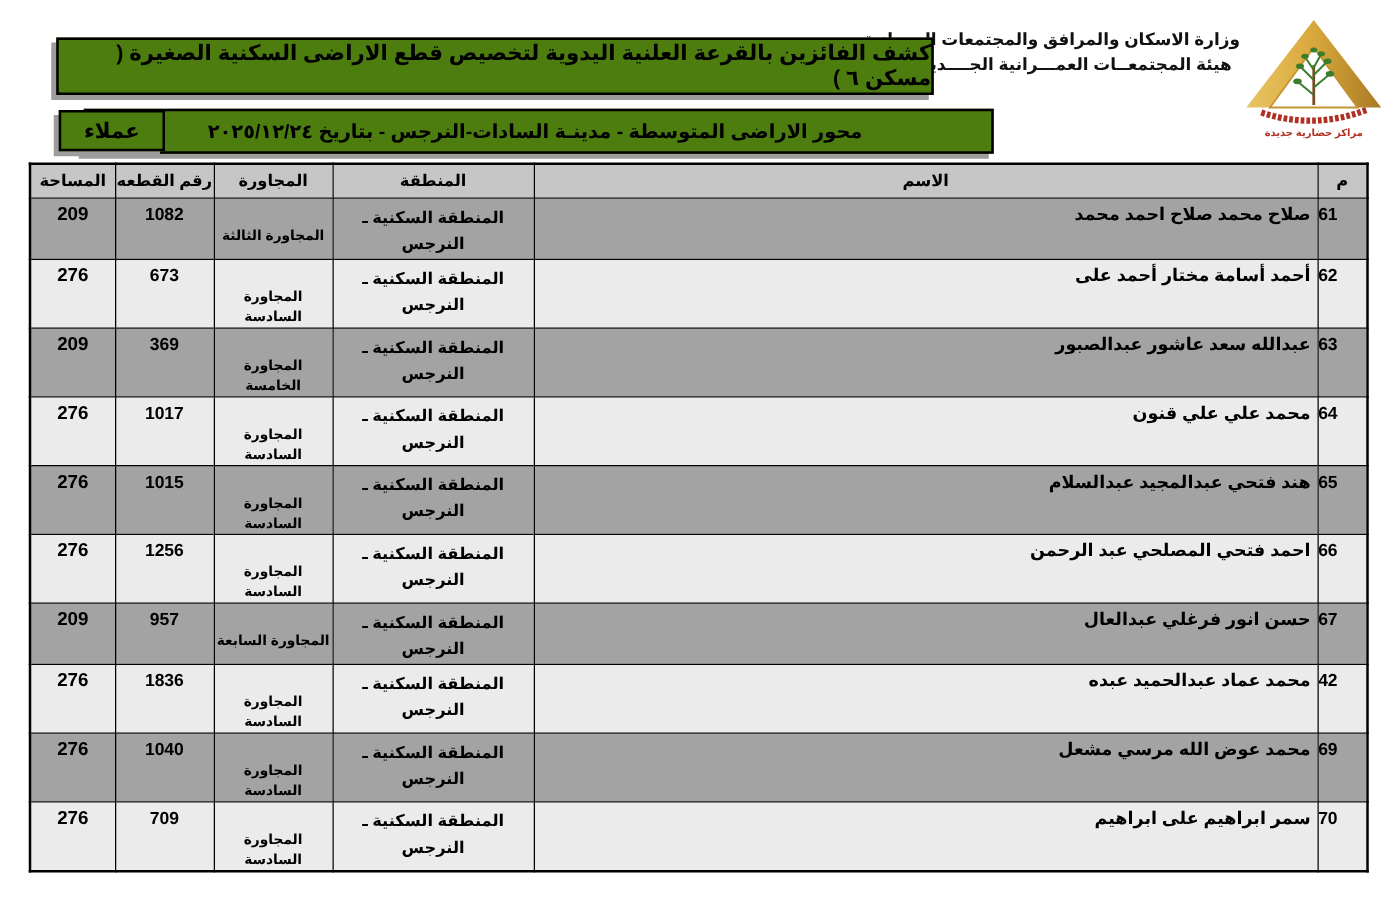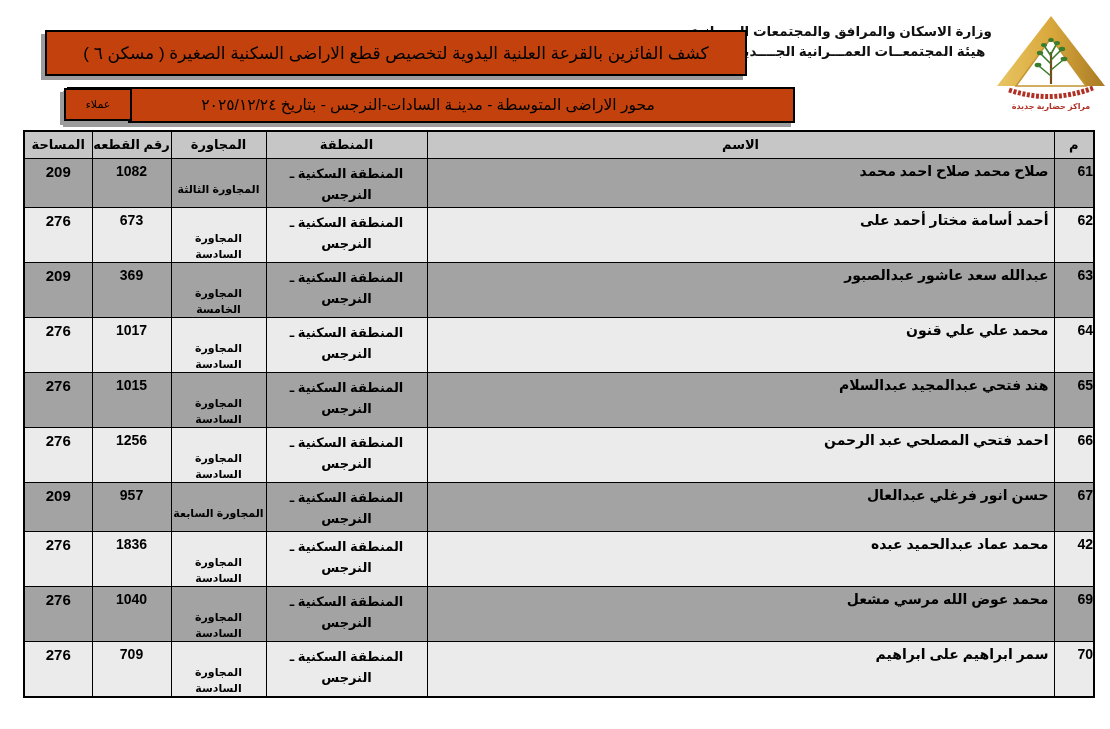--- a/index.html
+++ b/index.html
@@ -28,26 +28,26 @@
     text-align: center;
     font-weight: bold;
     font-size: 13.5px;
     line-height: 20px;
     color: #111;
     white-space: nowrap;
   }
 
   .shadow-box {
     position: absolute;
-    background: #c2410c;
+    background: #4d7c0f;
     border: 2px solid #000;
     box-shadow: -4px 4px 0 #9c9c9c;
     display: flex;
     align-items: center;
-    font-weight: normal;
+    font-weight: bold;
     color: #000;
   }
   .title-box {
     top: 30px;
     right: 363px;  
     width: 702px;
     height: 46px;
     justify-content: center;
     font-size: 17px;
   }
@@ -56,24 +56,24 @@
     right: 315px;  
     width: 728px;
     height: 36px;
     justify-content: center;
     padding-right: 6px;
     font-size: 15.5px;
   }
   .clients-box {
     top: 88px;
     right: 978px;  
-    width: 68px;
+    width: 85px;
     height: 33px;
     justify-content: center;
-    font-size: 11px;
+    font-size: 17px;
   }
 
   
   .list-table {
     position: absolute;
     top: 130px;
     right: 15px;  
     width: 1070px;
     border-collapse: collapse;
     table-layout: fixed;
@@ -90,21 +90,21 @@
     background: #c6c6c6;
     height: 27px;
     font-size: 13px;
     vertical-align: middle;
     text-align: center;
   }
   .list-table td { height: 49px; background: #a3a3a3; }
   .list-table tbody tr:nth-child(even) td { background: #ebebeb; }
   .list-table tbody tr.tall td { height: 56px; }
 
-  td.c-no   { text-align: right; font-size: 14px; padding-top: 4px; }
+  td.c-no   { text-align: left; font-size: 14px; padding-top: 4px; }
   td.c-name {  font-size: 14px; padding: 4px 5px 0 0; }
   td.c-region { text-align: center; font-size: 13px; padding-top: 4px; line-height: 21px; }
   td.c-neigh  { text-align: center; font-size: 11px; padding-top: 22px; line-height: 16px; }
   td.c-plot { text-align: center; font-size: 14px; padding-top: 4px; }
   td.c-area { text-align: center; font-size: 15px; padding-top: 4px; }
 </style>
 </head>
 <body>
 
 <div class="ministry-text">

